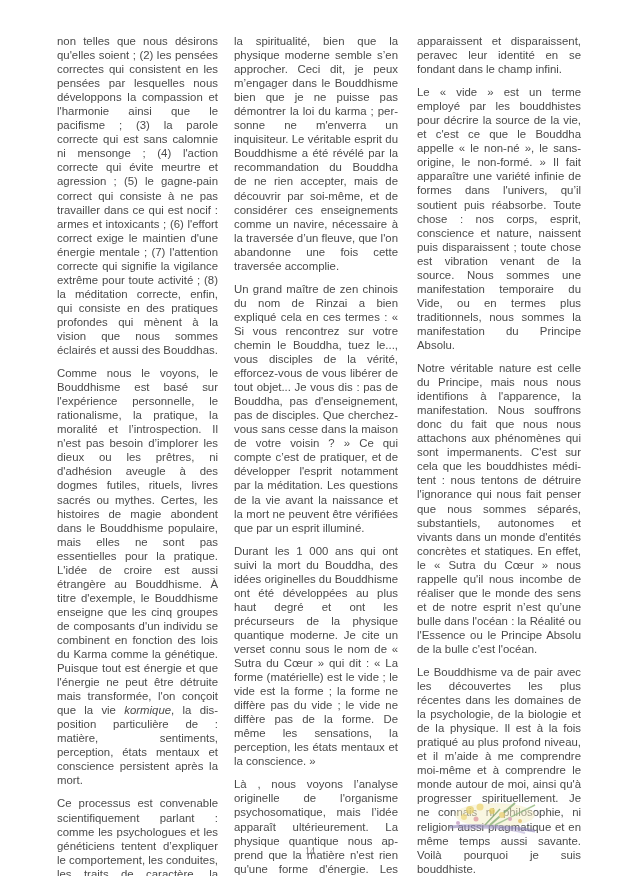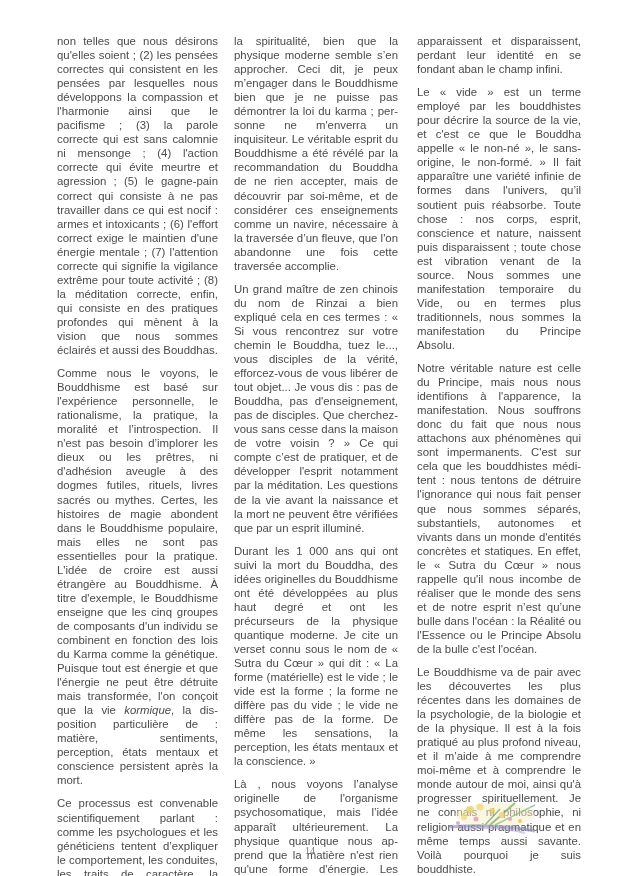--- a/index.html
+++ b/index.html
@@ -34,21 +34,21 @@
   </div>
 
   <div class="col c2">
     <p>la spiritualité, bien que la physique moderne semble s’en approcher. Ceci dit, je peux m’engager dans le Bouddhisme bien que je ne  puisse pas démontrer la loi du karma ; per­sonne ne m'enverra un inquisiteur. Le véritable esprit du Bouddhisme a été révélé par la recommandation du Bouddha de ne rien accepter, mais de découvrir par soi-même, et de considérer ces enseignements comme un navire, nécessaire à la traversée d’un fleuve, que l'on aban­donne une fois cette traversée ac­complie.</p>
     <p>Un grand maître de zen chinois du nom de Rinzai a bien expliqué cela en ces termes : « Si vous rencontrez sur votre chemin le Bouddha, tuez le..., vous disciples de la vérité, efforcez-vous de vous libérer de tout objet... Je vous dis : pas de Bouddha, pas d'enseignement, pas de disciples. Que cherchez-vous sans cesse dans la maison de votre voisin ? » Ce qui compte c’est de pratiquer, et de développer l'esprit notamment par la méditation. Les questions de la vie avant la nais­sance et la mort ne peuvent être vérifiées que par un esprit illuminé.</p>
     <p>Durant les 1 000 ans qui ont suivi la mort du Bouddha, des idées origi­nelles du Bouddhisme ont été déve­loppées au plus haut degré et ont les précurseurs de la physique quan­tique moderne. Je cite un verset connu sous le nom de « Sutra du Cœur » qui dit : « La forme (matérielle) est le vide ; le vide est la forme ; la forme ne diffère pas du vide ; le vide ne diffère pas de la forme. De même les sensations, la perception, les états mentaux et la conscience. »</p>
     <p>Là , nous voyons l’analyse originelle de l'organisme psychosomatique, mais l’idée apparaît ultérieurement. La physique quantique nous ap­prend que la matière n'est rien qu'une forme d'énergie. Les parti­cules subatomiques consistent sim­plement en des concentrations d'un champ d'énergie qui, constamment,</p>
   </div>
 
   <div class="col c3">
-    <p>apparaissent et disparaissent, per­dant leur identité en se fondant aban le champ infini.</p>
+    <p>apparaissent et disparaissent, per­avec leur identité en se fondant dans le champ infini.</p>
     <p>Le « vide » est un terme employé par les bouddhistes pour décrire la source de la vie, et c'est ce que le Bouddha appelle « le non-né », le sans-origine, le non-formé. » Il fait apparaître une variété infinie de formes dans l'univers, qu’il soutient puis réabsorbe. Toute chose : nos corps, esprit, conscience et nature, naissent puis disparaissent ; toute chose est vibration venant de la source. Nous sommes une manifes­tation temporaire du Vide, ou en termes plus traditionnels, nous sommes la manifestation du Prin­cipe Absolu.</p>
     <p>Notre véritable nature est celle du Principe, mais nous nous identifions à l'apparence, la manifestation. Nous souffrons donc du fait que nous nous attachons aux phéno­mènes qui sont impermanents. C'est sur cela que les bouddhistes médi­tent : nous tentons de détruire l'ignorance qui nous fait penser que nous sommes séparés, substantiels, autonomes et vivants dans un monde d'entités concrètes et sta­tiques. En effet, le « Sutra du Cœur » nous rappelle qu'il nous in­combe de réaliser que le monde des sens et de notre esprit n’est qu’une bulle dans l'océan : la Réalité ou l'Es­sence ou le Principe Absolu de la bulle c'est l'océan.</p>
     <p>Le Bouddhisme va de pair avec les découvertes les plus récentes dans les domaines de la psychologie, de la  biologie et de la physique. Il est à la fois pratiqué au plus profond ni­veau, et il m’aide à me comprendre moi-même et à comprendre le monde autour de moi, ainsi qu'à progresser spirituellement. Je ne connais ni philosophie, ni religion aussi pragmatique et en même temps aussi savante. Voilà pourquoi je suis bouddhiste.</p>
   </div>
 
   <svg class="flower" viewBox="0 0 120 45">
     <g opacity="0.85">
       <ellipse cx="55" cy="20" rx="40" ry="12" fill="#f3ecc4" opacity="0.6"></ellipse>
       <path d="M10 32 Q50 28 95 36" stroke="#8f86b8" stroke-width="3" fill="none" opacity="0.7"></path>
       <path d="M20 34 Q55 30 85 38" stroke="#a79bc9" stroke-width="2" fill="none" opacity="0.6"></path>

